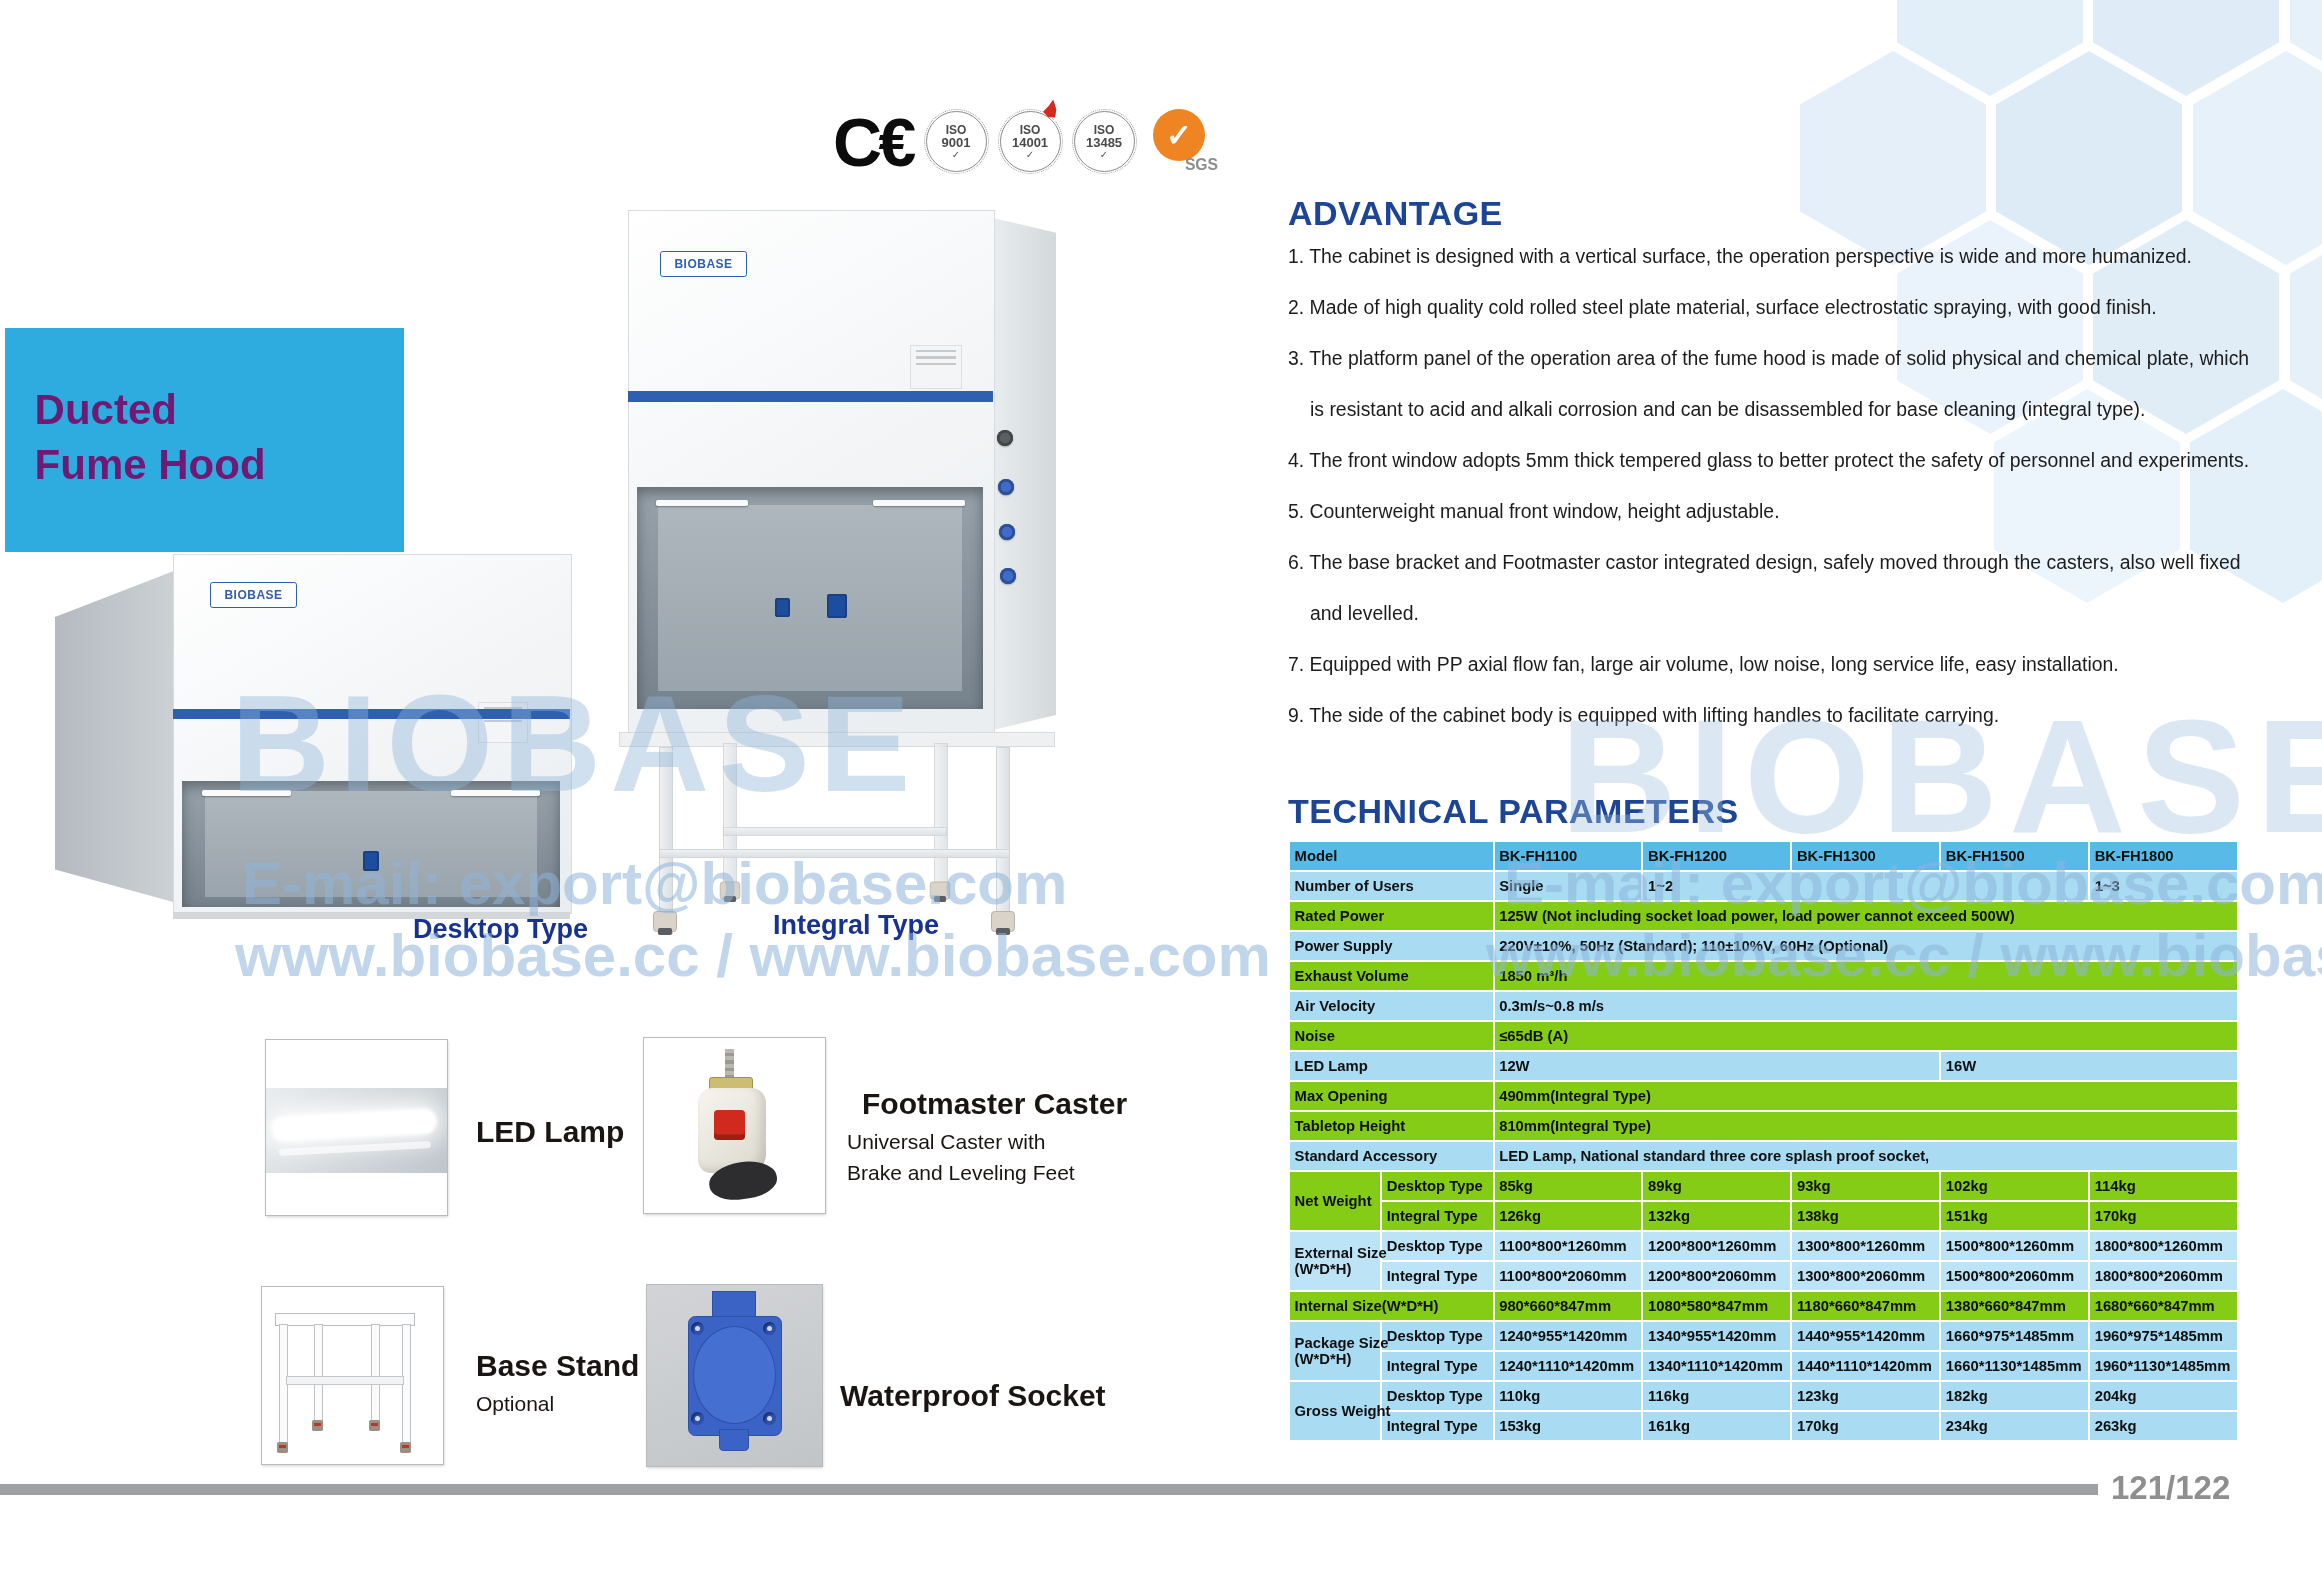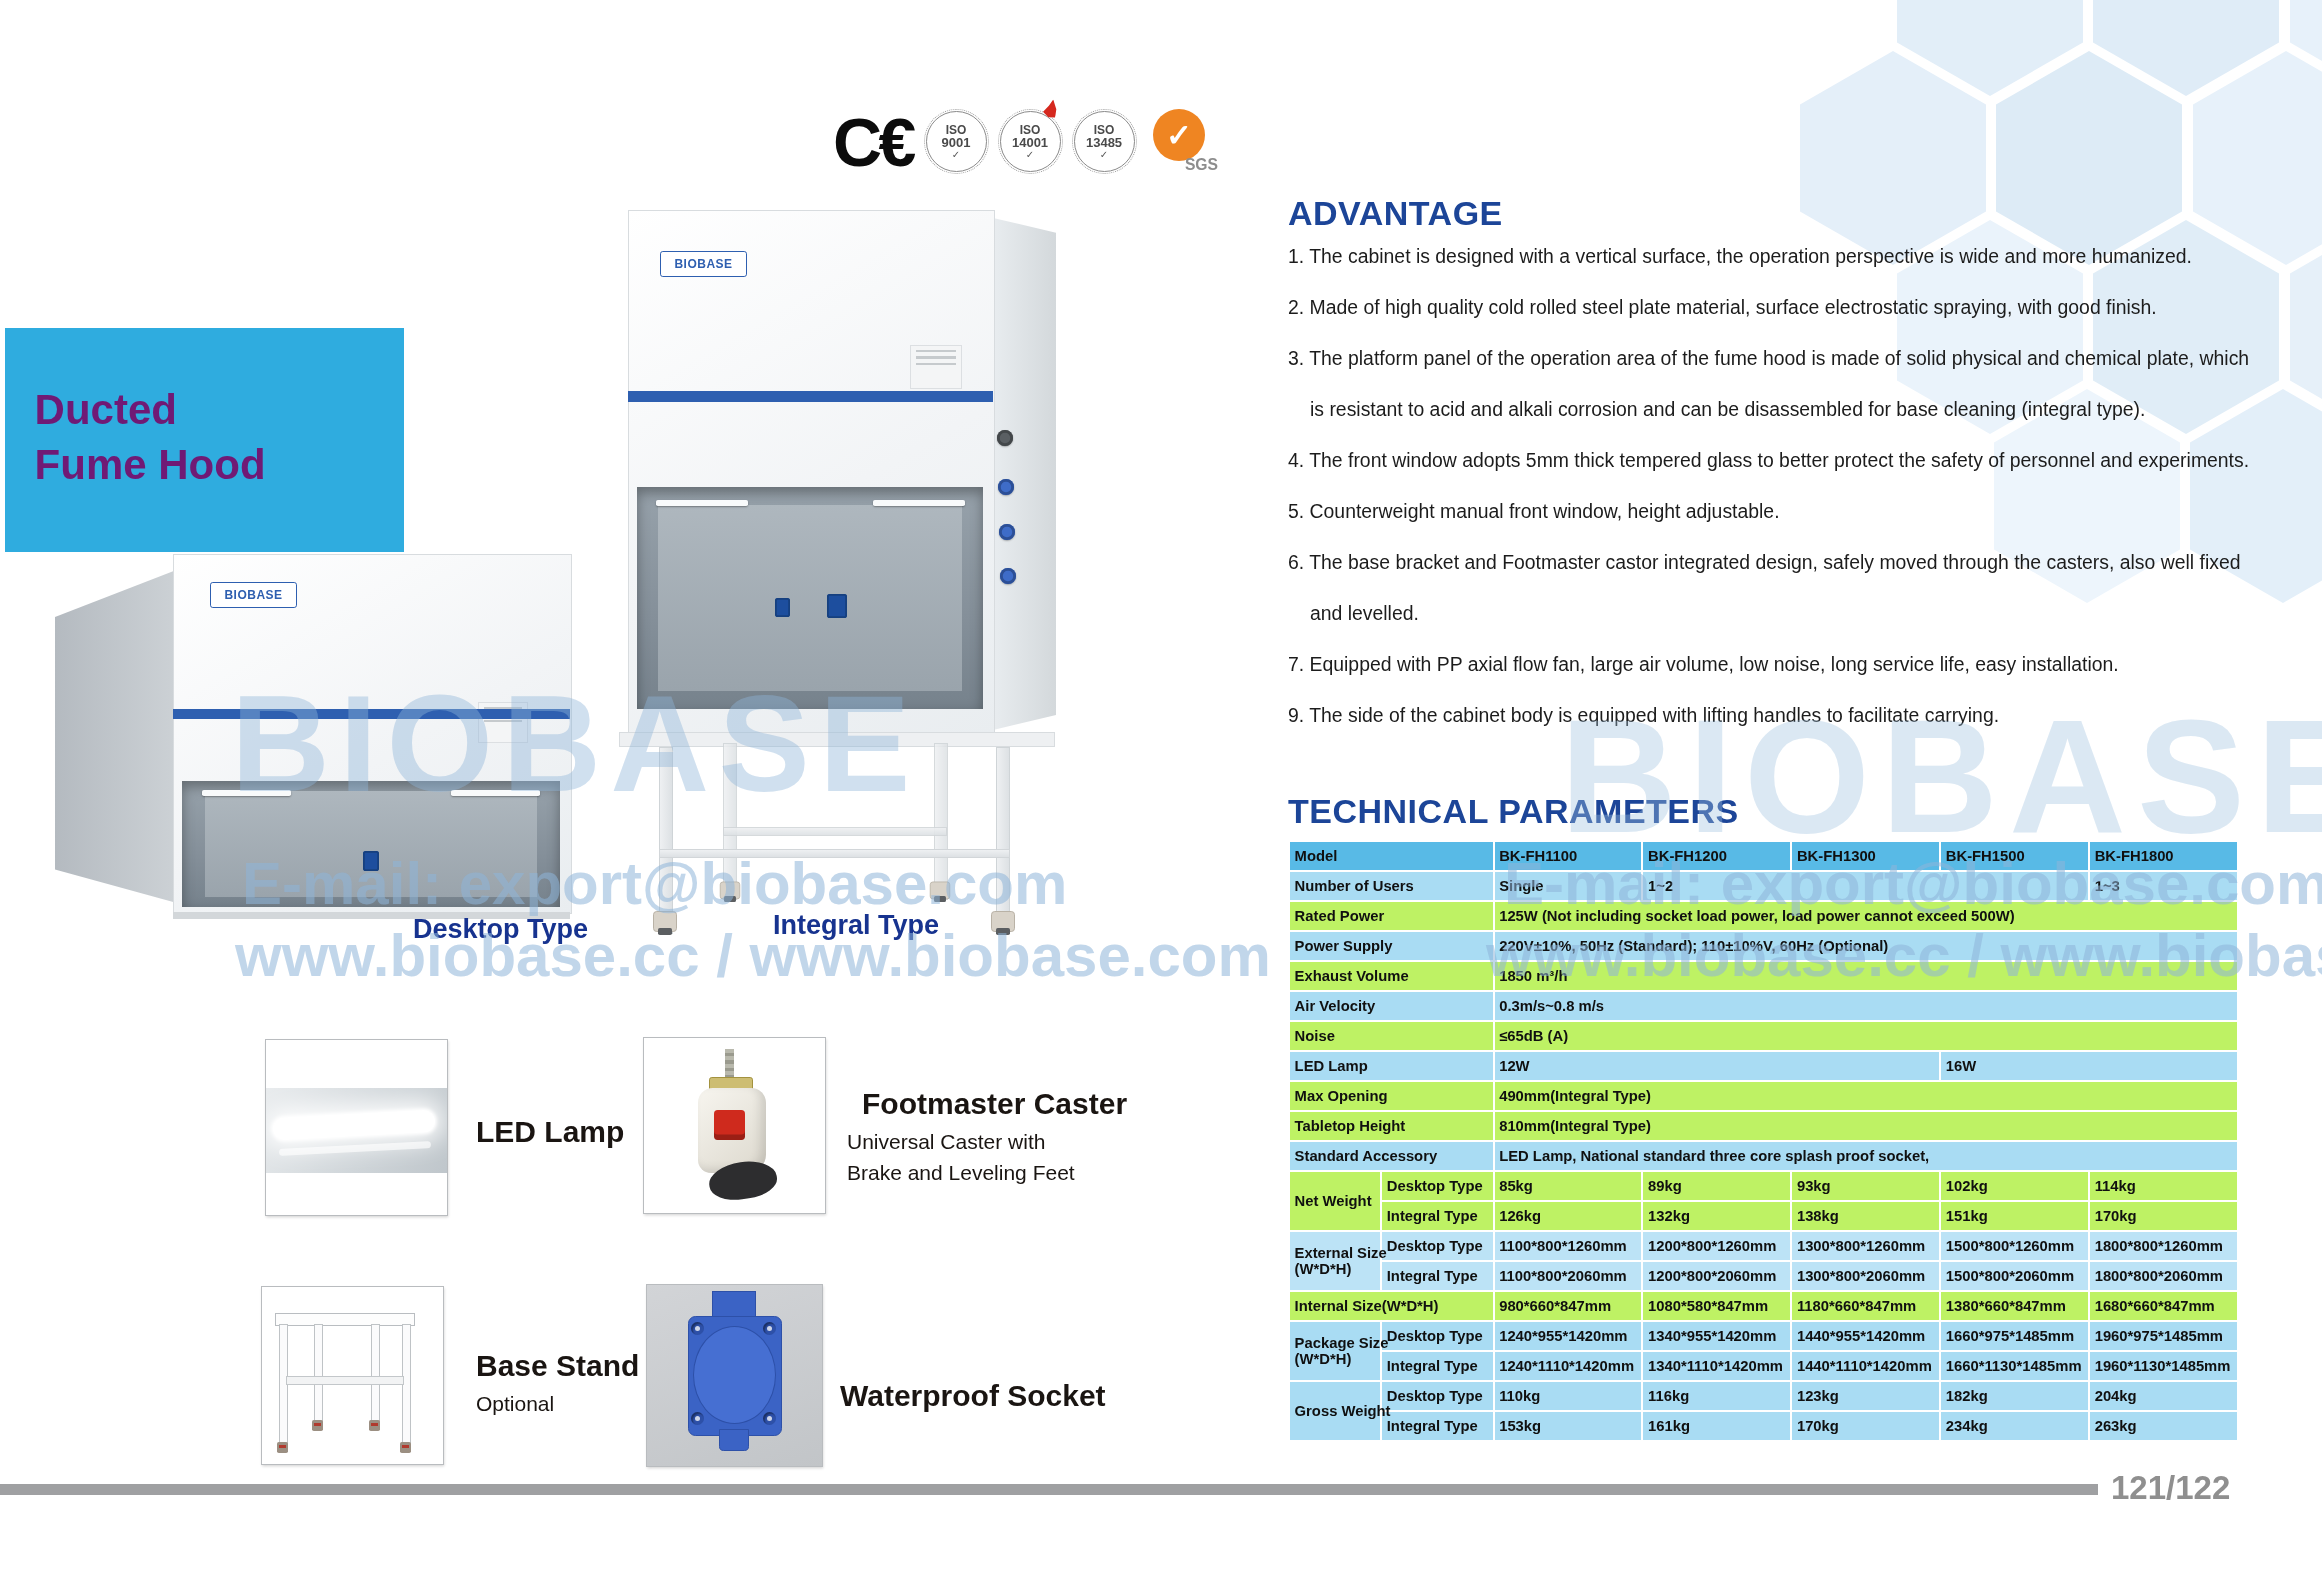--- a/index.html
+++ b/index.html
@@ -103,21 +103,21 @@
   .adv-line.cont{padding-left:22px;}
 
   
   .tech-table{position:absolute;left:1288px;top:840px;z-index:1;border-collapse:separate;border-spacing:2.8px;
               table-layout:fixed;width:951px;}
   .tech-table td{height:28px;padding:0 4.6px;font-size:14.8px;font-weight:700;color:#101010;
                  white-space:nowrap;overflow:visible;vertical-align:middle;}
   .shade-header{background:#58BAE6;}
   .shade-dark{background:#A9DCF3;}
   .shade-mid{background:#BCE3F6;}
-  .shade-light{background:#bef264;}
+  .shade-light{background:#84cc16;}
   .grp2{font-weight:700;}
 
   
   .footer-bar{position:absolute;left:0;top:1484px;width:2098px;height:11px;background:#9FA0A2;z-index:2;}
   .page-num{position:absolute;left:2111px;top:1469px;font-size:33px;font-weight:700;color:#8f8f8f;z-index:2;}
 </style>
 </head>
 <body>
 
 <div class="page">

